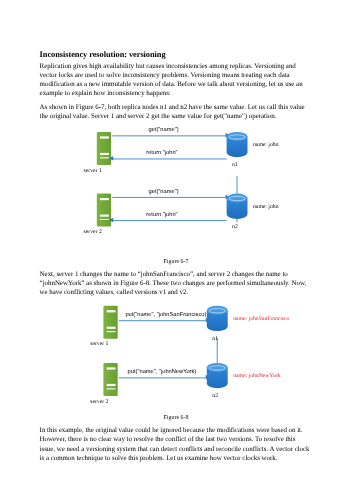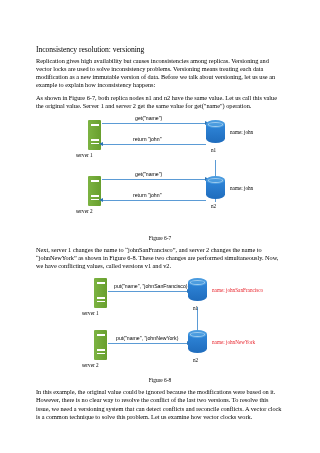--- a/index.html
+++ b/index.html
@@ -25,21 +25,21 @@
   .content {
     position: absolute;
     left: 36px;
     top: 45px;
     width: 248px;
   }
 
   
   .heading {
     font-family: "Liberation Serif", "DejaVu Serif", serif;
-    font-weight: normal;
+    font-weight: bold;
     font-size: 7.6px;
     line-height: 9.5px;
     margin: 0 0 2px 0;
     letter-spacing: -0.05px;
   }
   .para {
     font-size: 6.3px;
     line-height: 8.1px;
     margin: 0 0 5px 0;
     text-align: left;

